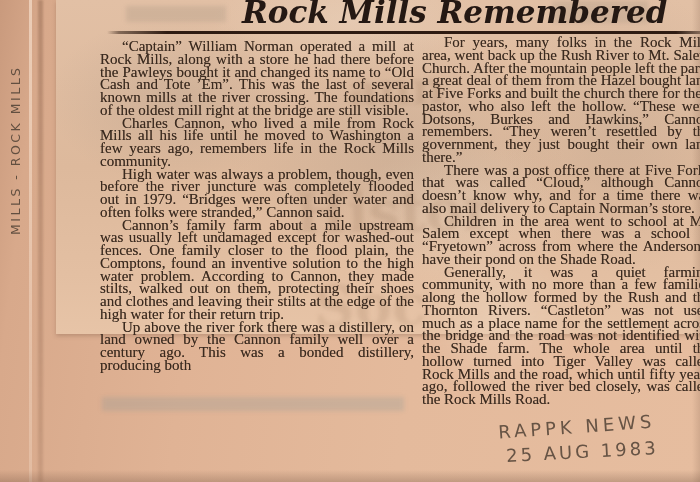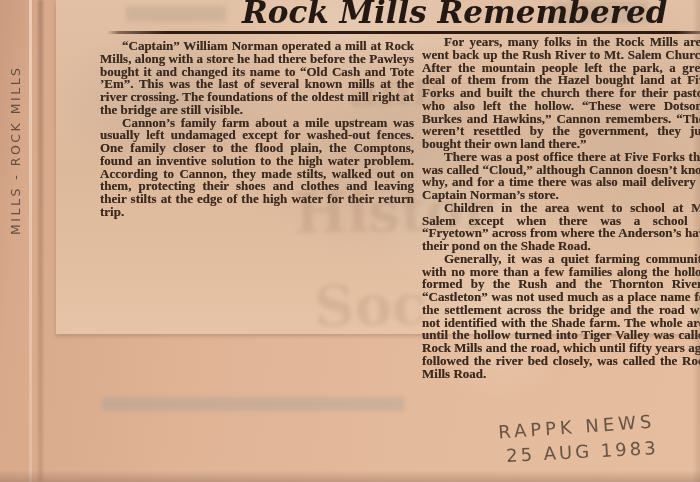--- a/index.html
+++ b/index.html
@@ -47,22 +47,22 @@
   .ghost-soc{left:258px;top:272px;font-size:56px;transform:rotate(-1deg);}
   .ghost-circle{position:absolute;left:368px;top:238px;width:150px;height:170px;border-radius:50%;
     background:radial-gradient(ellipse at center,rgba(240,226,208,.30),rgba(240,226,208,0) 70%);filter:blur(4px);}
   .blue-band{position:absolute;left:46px;top:397px;width:302px;height:14px;
     background:rgba(112,138,152,.20);filter:blur(2px);}
   .smudge{position:absolute;background:rgba(120,110,100,.16);filter:blur(2px);}
   .smudge-a{left:70px;top:6px;width:100px;height:16px;}
   .smudge-b{left:496px;top:1px;width:96px;height:22px;}
   
   .col{
-    position:absolute;text-align:justify;color:#3a2a1f;font-weight:bold;
-    font-size:13px;line-height:12.75px;
+    position:absolute;text-align:justify;color:#3a2a1f;font-weight:normal;
+    font-size:15px;line-height:12.75px;
     text-shadow:0 0 .4px rgba(58,42,31,.55);
   }
   .col p{margin:0;text-indent:22px;}
   .col p.no-indent{text-indent:0;}
   .col-left{left:44px;top:40px;width:314px;}
   .col-right{left:366px;top:36px;width:289px;}
   
   .hand{font-family:"DejaVu Sans",sans-serif;color:#564639;}
   .margin-note{
     position:absolute;left:1px;top:22px;width:28px;height:256px;
@@ -94,21 +94,24 @@
     <div class="headline-rule"></div>
 
     <div class="ghost ghost-ann">ann</div>
     <div class="ghost ghost-histor">Histor</div>
     <div class="ghost ghost-soc">Soc</div>
     <div class="ghost-circle"></div>
     <div class="blue-band"></div>
 
     <div class="col col-left">
       <p>“Captain” William Norman operated a mill at Rock Mills, along with a store he had there before the Pawleys bought it and changed its name to “Old Cash and Tote ’Em”. This was the last of several known mills at the river crossing. The foundations of the oldest mill right at the bridge are still visible.</p>
+      <p>Charles Cannon, who lived a mile from Rock Mills all his life until he moved to Washington a few years ago, remembers life in the Rock Mills community.</p>
+      <p>High water was always a problem, though, even before the river juncture was completely flooded out in 1979. “Bridges were often under water and often folks were stranded,” Cannon said.</p>
       <p>Cannon’s family farm about a mile upstream was usually left undamaged except for washed-out fences. One family closer to the flood plain, the Comptons, found an inventive solution to the high water problem. According to Cannon, they made stilts, walked out on them, protecting their shoes and clothes and leaving their stilts at the edge of the high water for their return trip.</p>
+      <p>Up above the river fork there was a distillery, on land owned by the Cannon family well over a century ago. This was a bonded distillery, producing both</p>
     </div>
 
     <div class="col col-right">
       <p>For years, many folks in the Rock Mills area, went back up the Rush River to Mt. Salem Church. After the mountain people left the park, a great deal of them from the Hazel bought land at Five Forks and built the church there for their pastor, who also left the hollow. “These were Dotsons, Burkes and Hawkins,” Cannon remembers. “They weren’t resettled by the government, they just bought their own land there.”</p>
       <p>There was a post office there at Five Forks that was called “Cloud,” although Cannon doesn’t know why, and for a time there was also mail delivery to Captain Norman’s store.</p>
       <p>Children in the area went to school at Mt. Salem except when there was a school at “Fryetown” across from where the Anderson’s have their pond on the Shade Road.</p>
       <p>Generally, it was a quiet farming community, with no more than a few families along the hollow formed by the Rush and the Thornton Rivers. “Castleton” was not used much as a place name for the settlement across the bridge and the road was not identified with the Shade farm. The whole area until the hollow turned into Tiger Valley was called Rock Mills and the road, which until fifty years ago, followed the river bed closely, was called the Rock Mills Road.</p>
     </div>
   </div>
 

